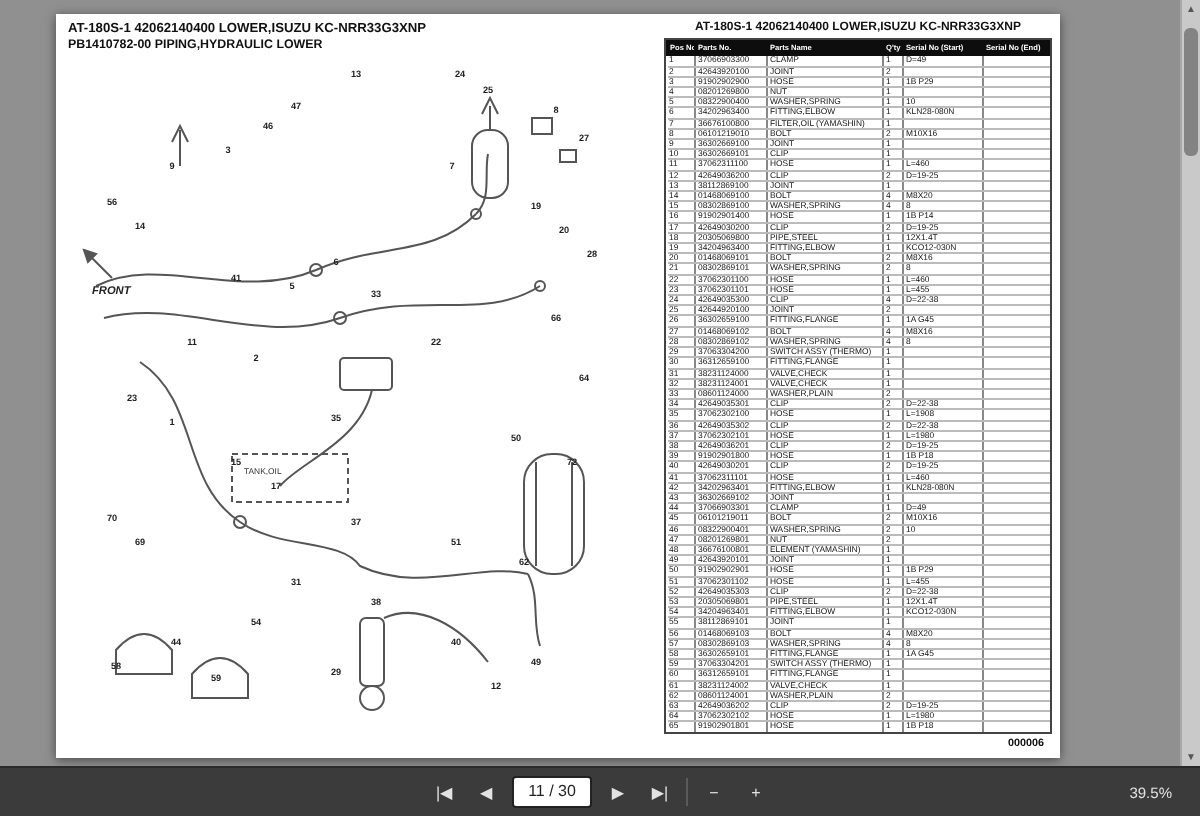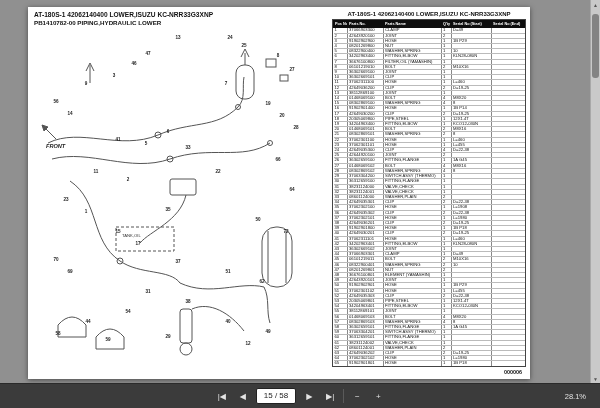--- a/index.html
+++ b/index.html
@@ -734,24 +734,24 @@
 
   <div class="vscroll">
     <div class="arrow up">▲</div>
     <div class="vthumb"></div>
     <div class="arrow down">▼</div>
   </div>
 
   <div class="toolbar">
     <button class="tb-btn">|◀</button>
     <button class="tb-btn">◀</button>
-    <div class="page-box">15 / 58</div>
+    <div class="page-box">11 / 30</div>
     <button class="tb-btn">▶</button>
     <button class="tb-btn">▶|</button>
     <div class="tb-sep"></div>
     <button class="tb-btn">−</button>
     <button class="tb-btn">+</button>
     <div class="zoom-cluster">
-      <div class="zoom-level">28.1%</div>
+      <div class="zoom-level">39.5%</div>
     </div>
   </div>
 
 </div>
 
 </body></html>

